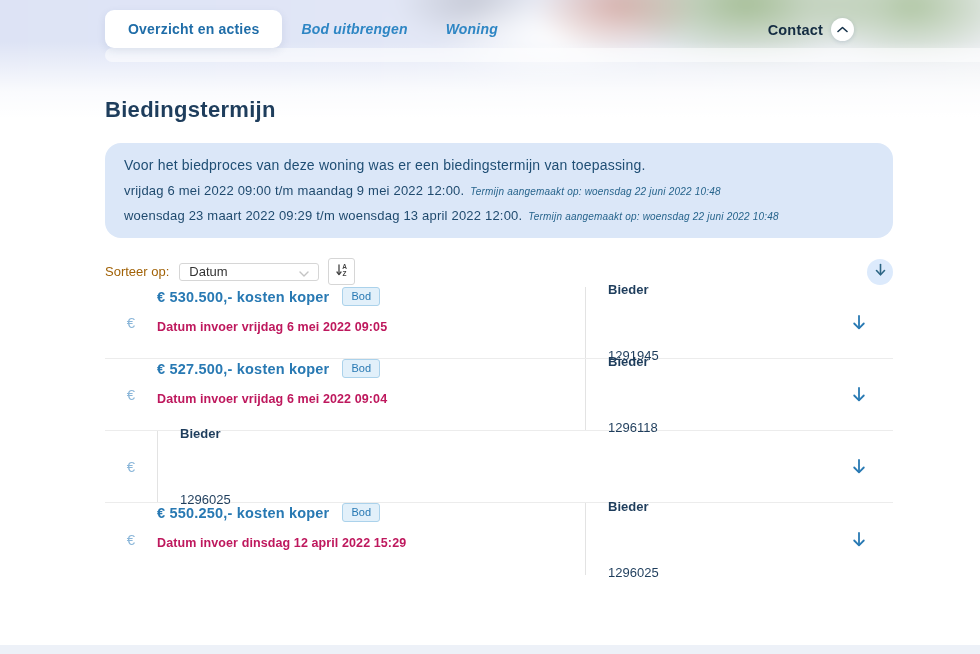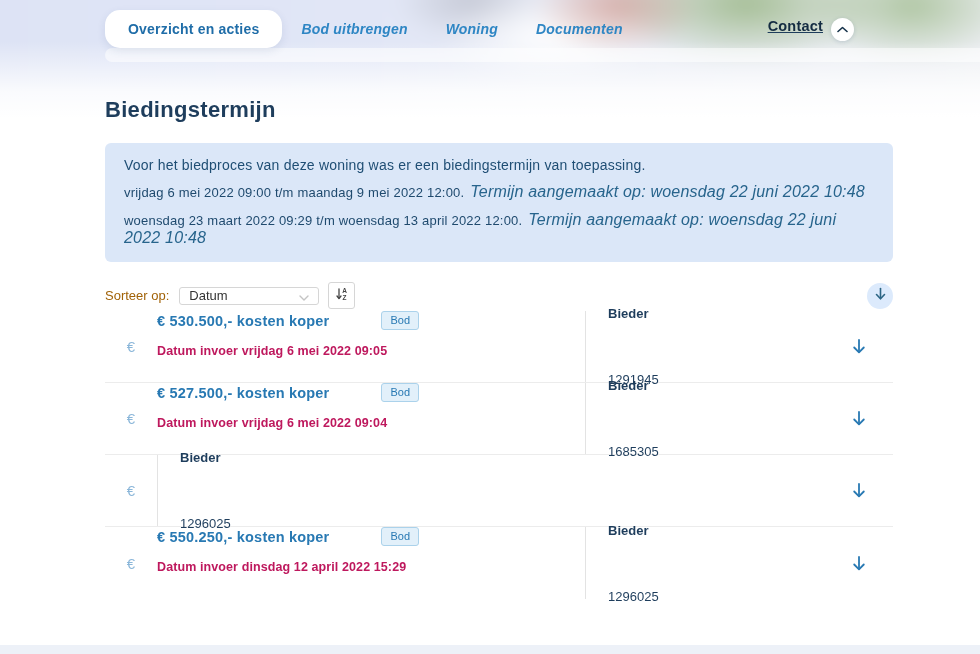--- a/index.html
+++ b/index.html
@@ -26,42 +26,42 @@
   .hero-fade { position:absolute; inset:0; background:linear-gradient(to bottom, rgba(255,255,255,0) 35%, rgba(255,255,255,.85) 78%, #ffffff 100%); }
 
   .topbar { position:absolute; top:0; left:0; width:980px; height:62px; }
   .tabs { position:absolute; left:105px; top:10px; display:flex; align-items:center; }
   .tab {
     font-size:14px; font-weight:700; font-style:italic; color:#2e86c4;
     padding:0 19px; height:38px; display:flex; align-items:center; cursor:pointer; white-space:nowrap;
     letter-spacing:.2px;
   }
   .tab.active {
-    font-style:normal; color:#1f6da8; background:#ffffff; border-radius:15px;
+    font-style:normal; color:#1f6da8; background:#ffffff; border-radius:9px;
     box-shadow:0 3px 8px rgba(40,70,120,.10); padding:1px 23px;
   }
   .tab-strip { position:absolute; left:105px; right:0; top:48px; height:14px;
     background:rgba(255,255,255,.55); border-radius:8px 0 0 8px; }
-  .contact { position:absolute; right:126px; top:18px; display:flex; gap:8px; cursor:pointer;text-decoration:underline; }
+  .contact { position:absolute; right:126px; top:18px; display:flex; align-items:center; gap:8px; cursor:pointer; }
   .contact-label { font-size:14.5px; font-weight:700; color:#142c42; letter-spacing:.2px; }
   .contact-circle {
     width:23px; height:23px; border-radius:50%; background:#ffffff;
     box-shadow:0 1px 4px rgba(40,70,120,.18); display:flex; align-items:center; justify-content:center;
   }
 
   
   .content { position:absolute; left:105px; top:0; width:788px; }
   .page-title { margin-top:97px; font-size:22px; font-weight:700; color:#1e3d5c; letter-spacing:.3px; }
 
   .notice {
-    margin-top:20px; background:#dbe7f8; border-radius:6px; padding:14px 19px 15px 19px; width:788px;
+    margin-top:20px; background:#dbe7f8; border-radius:16px; padding:14px 19px 15px 19px; width:788px;
   }
   .notice-intro { font-size:14px; font-weight:500; color:#1f4e74; letter-spacing:.2px; }
   .notice-line { margin-top:10px; font-size:13px; color:#1f4a6e; letter-spacing:.2px; }
-  .notice-created { font-size:16px; font-style:italic; color:#27648c; margin-left:6px; }
+  .notice-created { font-size:10px; font-style:italic; color:#27648c; margin-left:6px; }
 
   .sort-row { margin-top:20px; display:flex; align-items:center; }
   .sort-label { font-size:13px; color:#a16207; }
   .sort-select {
     margin-left:10px; width:140px; height:18px; background:#fff; border:1px solid #d6d6d6; border-radius:3px;
     display:flex; align-items:center; justify-content:space-between; padding:0 9px; cursor:pointer;
   }
   .sort-select-value { font-size:13px; color:#333; }
   .sort-order-btn {
     margin-left:9px; width:27px; height:27px; background:#fff; border:1px solid #d6d6d6; border-radius:3px;
@@ -75,21 +75,21 @@
   
   .bid-list { margin-top:2px; }
   .bid-row { display:flex; align-items:stretch; height:72px; }
   .bid-row:not(:last-child) { border-bottom:1px solid #ececec; }
   .cell-euro { width:52px; display:flex; align-items:center; justify-content:center;
     color:#8ab6d9; font-size:15px; }
   .cell-main { width:428px; display:flex; flex-direction:column; justify-content:flex-start; }
   .bid-title-line { display:flex; align-items:center; gap:13px; }
   .bid-amount { font-size:14.5px; font-weight:700; color:#2879b3; letter-spacing:.2px; }
   .badge { font-size:11px; padding:2px 8px 3px 8px; border-radius:3px; white-space:nowrap; }
-  .badge-blue { background:#e2f0fa; border:1px solid #abd2eb; color:#2879b3;margin-left:39px; }
+  .badge-blue { background:#e2f0fa; border:1px solid #abd2eb; color:#2879b3; }
   .badge-green { background:#f0f8eb; border:1px solid #b9dcaa; color:#55a13d; }
   .bid-date { margin-top:14px; font-size:12.5px; color:#be185d; letter-spacing:.1px;font-weight:bold; }
   .vline { width:1px; background:#e3e3e3; }
   .cell-bieder { flex:1; padding-left:22px; display:flex; flex-direction:column; justify-content:center;gap:48px; }
   .bieder-label { font-size:13px; font-weight:700; color:#1e3d5c; }
   .bieder-id { margin-top:3px; font-size:13px; color:#1e3d5c; }
   .cell-arrow { width:36px; margin-right:16px; display:flex; align-items:center; justify-content:center; }
   .row-arrow { cursor:pointer; display:flex; }
 
   .footer-strip { position:absolute; left:0; bottom:0; width:980px; height:9px; background:#edf1f8; }
@@ -103,21 +103,20 @@
     <div class="hero-bg"></div>
     <div class="hero-fade"></div>
   </div>
 
   <div class="topbar">
     <div class="tab-strip"></div>
     <div class="tabs">
       <div class="tab active">Overzicht en acties</div>
       <div class="tab">Bod uitbrengen</div>
       <div class="tab">Woning</div>
-      <div class="tab">Documenten</div>
     </div>
     <div class="contact">
       <span class="contact-label">Contact</span>
       <span class="contact-circle">
         <svg width="11" height="7" viewBox="0 0 11 7">
             <path d="M1 5.5 L5.5 1.5 L10 5.5" fill="none" stroke="#16324a" stroke-width="1.6" stroke-linecap="round" stroke-linejoin="round"></path>
           </svg>
       </span>
     </div>
   </div>
@@ -196,21 +195,21 @@
     <div class="cell-main">
       <div class="bid-title-line">
         <span class="bid-amount">€ 527.500,- kosten koper</span>
         <span class="badge badge-blue">Bod</span>
       </div>
       <div class="bid-date">Datum invoer vrijdag 6 mei 2022 09:04</div>
     </div>
     <div class="vline"></div>
     <div class="cell-bieder">
       <div class="bieder-label">Bieder</div>
-      <div class="bieder-id">1685305</div>
+      <div class="bieder-id">1296118</div>
     </div>
     <div class="cell-arrow">
       <span class="row-arrow">
         <svg width="16" height="17" viewBox="0 0 16 17">
                 <line x1="8" y1="2" x2="8" y2="13.5" stroke="#2879b3" stroke-width="1.8" stroke-linecap="round"></line>
                 <path d="M3.2 9.5 L8 14.4 L12.8 9.5" fill="none" stroke="#2879b3" stroke-width="1.8" stroke-linecap="round" stroke-linejoin="round"></path>
               </svg>
       </span>
     </div>
   </div>

